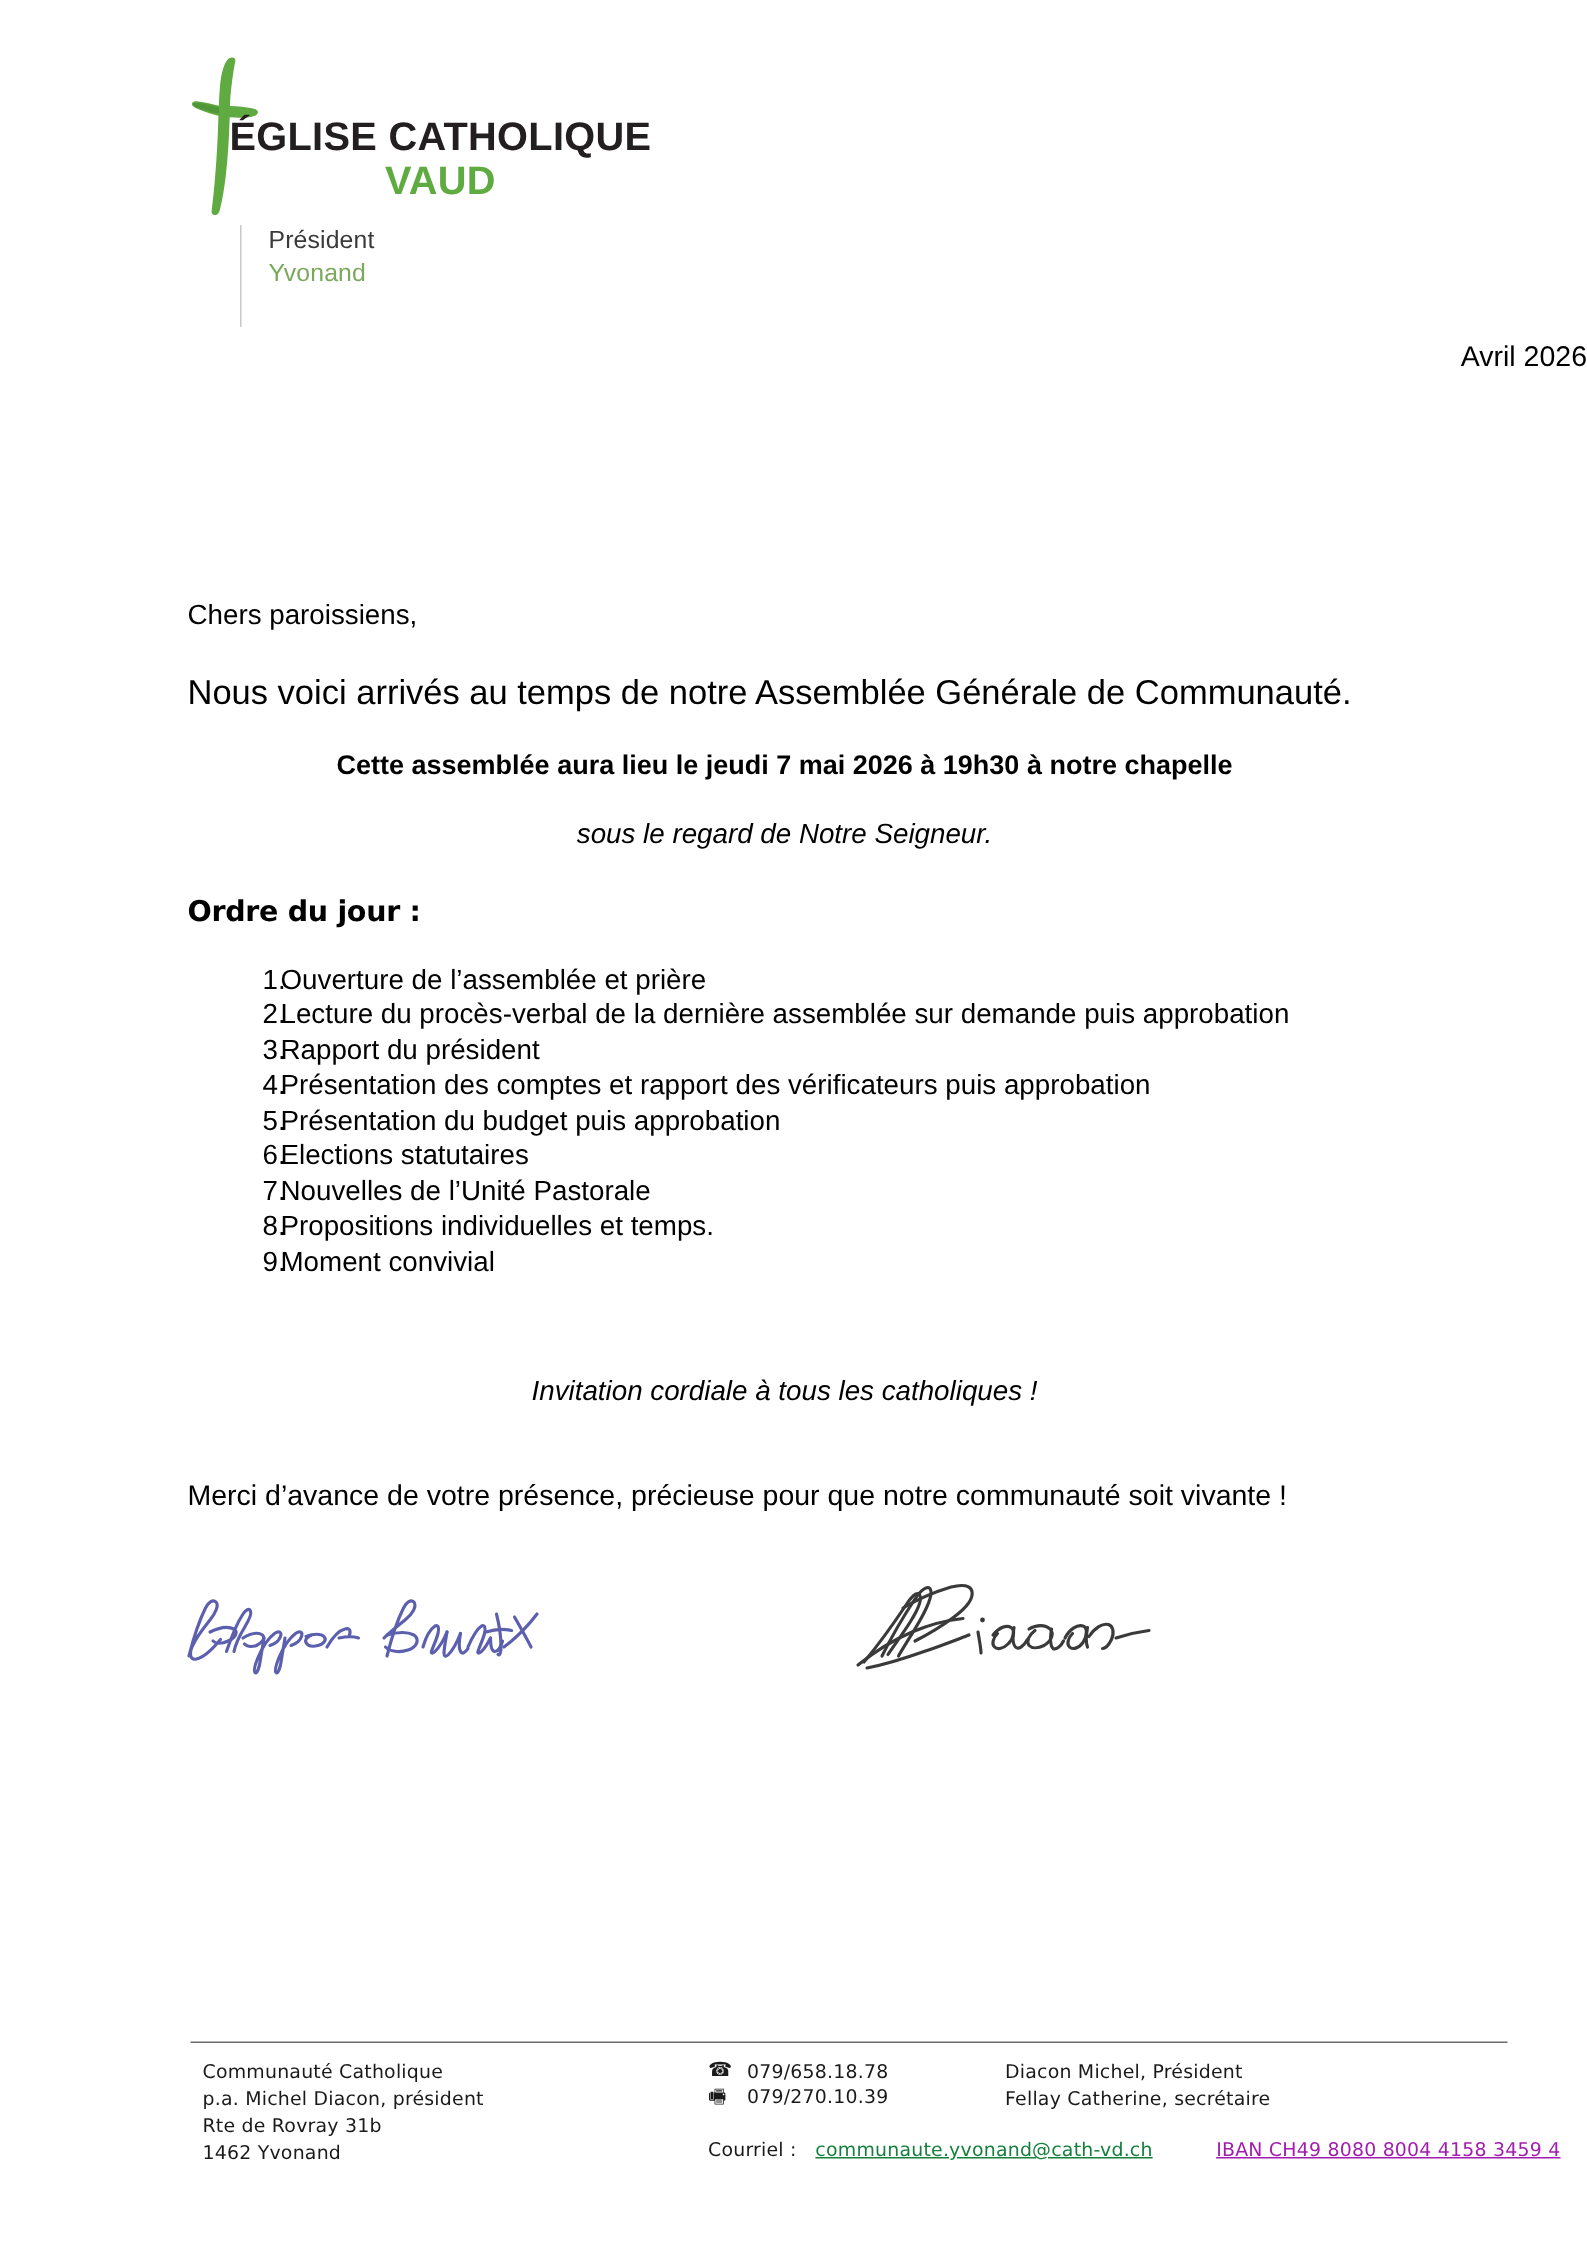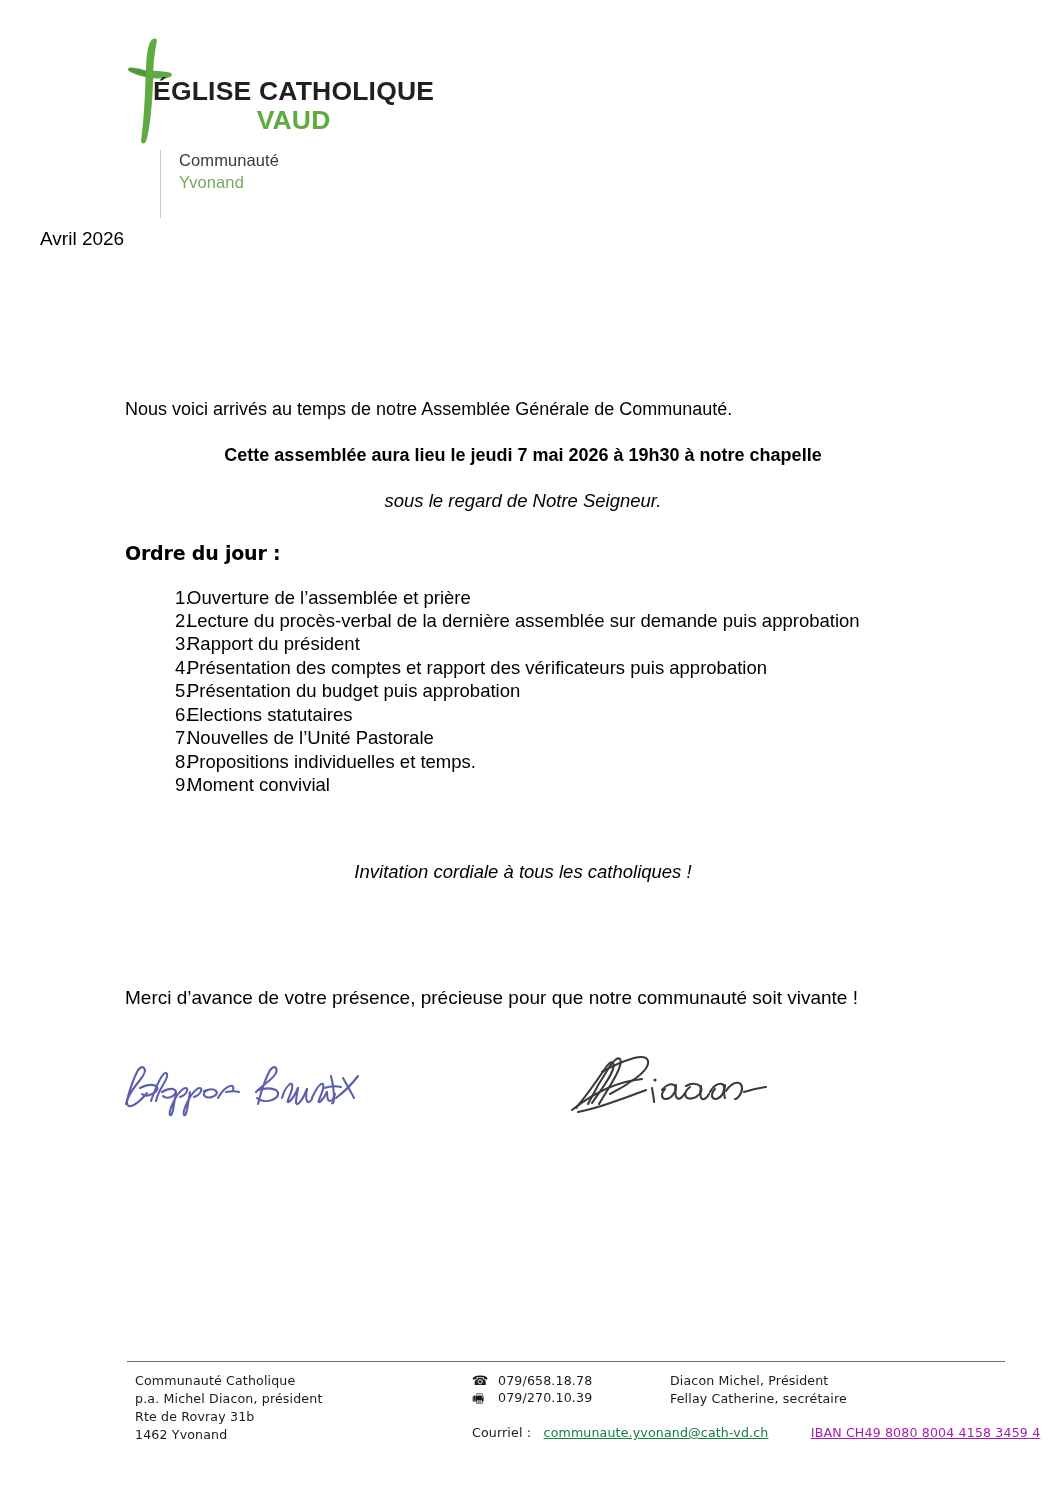--- a/index.html
+++ b/index.html
@@ -87,40 +87,40 @@
     line-height: 1.33;
     letter-spacing: .1px;
   }
 
   
   .date-line {
     position: absolute;
     left: 0;
     top: 228px;
     width: 1058px;
-    text-align: left;
+    text-align: right;
     font-size: 19px;
     color: #000;
     padding-left: 40px;
   }
 
   
   .body-area {
     position: absolute;
     left: 125px;
     top: 398px;
     width: 810px;
   }
   .p-salutation {
     font-size: 18.5px;
     line-height: 1.25;
     margin: 0 0 26px 0;
   }
   .p-intro {
-    font-size: 18px;
+    font-size: 23px;
     line-height: 1.25;
     margin: 0 0 24px 0;
   }
   .p-bold-center {
     font-size: 18px;
     font-weight: bold;
     text-align: center;
     margin: 0 0 24px 0;
     padding-right: 14px;
   }
@@ -307,28 +307,29 @@
                  C3.6 32.6 5.2 33.4 7.8 34.3 C12.2 35.8 17.0 37.0 21.0 37.8 Z" fill="#4e9437" opacity="0.85"></path>
       </svg>
 
       <div class="logo-words">
         <div class="logo-line1">ÉGLISE CATHOLIQUE</div>
         <div class="logo-line2">VAUD</div>
       </div>
     </div>
 
     <div class="sublogo">
-      <div class="sublogo-l1">Communauté</div>
+      <div class="sublogo-l1">Président</div>
       <div class="sublogo-l2">Yvonand</div>
     </div>
   </div>
 
   <div class="date-line">Avril 2026</div>
 
   <div class="body-area">
+    <p class="p-salutation">Chers paroissiens,</p>
     <p class="p-intro">Nous voici arrivés au temps de notre Assemblée Générale de Communauté.</p>
     <p class="p-bold-center">Cette assemblée aura lieu le jeudi 7 mai 2026 à 19h30 à notre chapelle</p>
     <p class="p-italic-center">sous le regard de Notre Seigneur.</p>
 
     <div class="h-agenda">Ordre du jour :</div>
 
     <ol class="agenda">
       <li>
         <span class="num">1.</span>
         <span class="txt">Ouverture de l’assemblée et prière</span>

